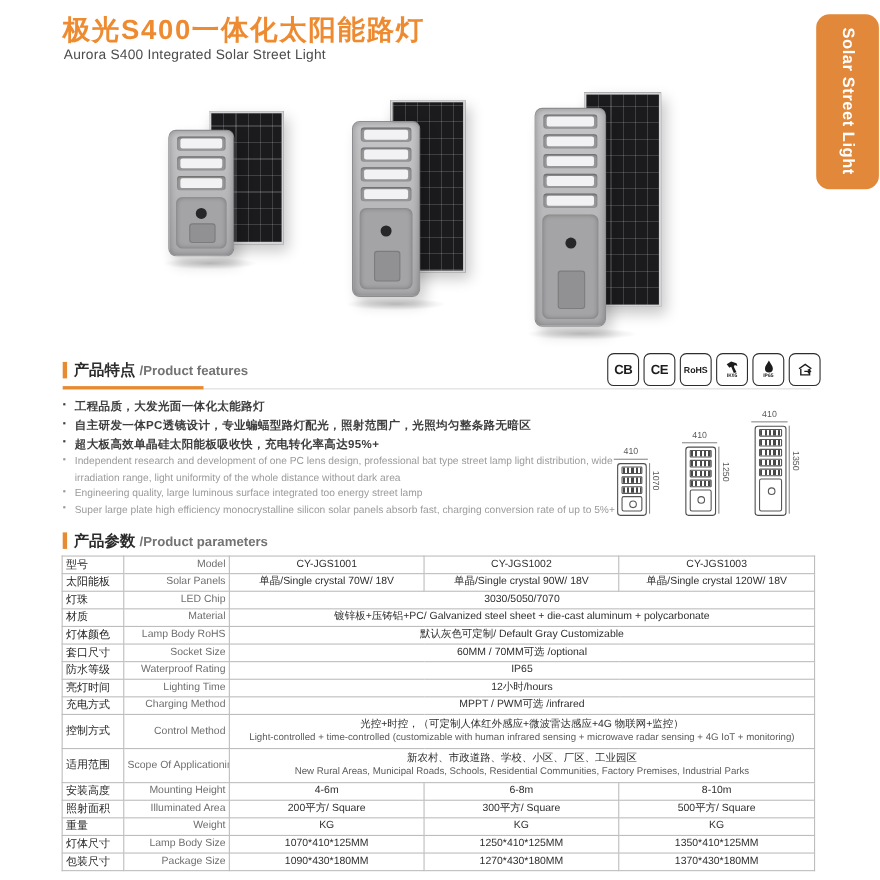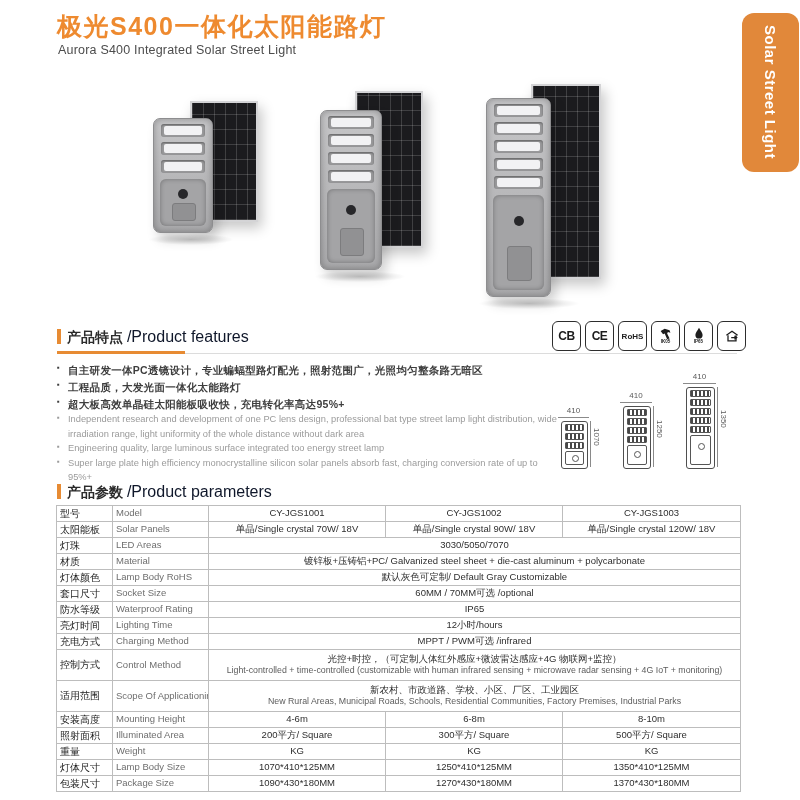--- a/index.html
+++ b/index.html
@@ -29,21 +29,21 @@
          box-shadow:inset 0 0 5px rgba(0,0,0,.3);}
   .sensor{position:absolute;left:50%;top:22%;width:10px;height:10px;margin-left:-5px;border-radius:50%;
           background:#27272a;}
   .bracket{position:absolute;left:50%;bottom:10%;width:46%;height:34%;margin-left:-23%;
            background:#919193;border:1px solid #7c7c7e;border-radius:3px;}
   .gshadow{background:radial-gradient(ellipse at center,rgba(0,0,0,.20),rgba(0,0,0,0) 70%);height:11px;}
 
   
   .sec-bar{width:4px;height:15px;background:#e78b33;}
   .sec-head{font-size:14px;font-weight:700;color:#2b2b2b;white-space:nowrap;}
-  .sec-head span{font-size:16px;font-weight:400;color:#0f172a;}
+  .sec-head span{font-size:12px;font-weight:700;color:#737373;}
   .div-gray{border-top:1px solid #dcdcdc;}
   .div-orange{height:3px;background:#e78b33;}
 
   
   .certs{display:flex;gap:4px;align-items:center;}
   .cert{width:27px;height:28px;border:1.6px solid #2d2d2d;border-radius:6px;background:#fff;
         display:flex;flex-direction:column;align-items:center;justify-content:center;color:#1d1d1d;}
   .cert .big{font-size:12px;font-weight:700;letter-spacing:-.5px;}
   .cert .med{font-size:8px;font-weight:700;}
   .cert .cap{font-size:4.5px;font-weight:700;line-height:1;}
@@ -65,21 +65,21 @@
           border-radius:50%;display:block;}
   .dim-num{font-size:8px;color:#5a5a5a;text-align:center;}
   .dim-v{writing-mode:vertical-rl;font-size:8px;color:#5a5a5a;}
   .dim-hline{border-top:1px solid #8a8a8a;height:0;}
   .dim-vline{border-left:1px solid #8a8a8a;width:0;}
 
   
   table.params{border-collapse:collapse;table-layout:fixed;width:684px;font-size:9.5px;}
   table.params td{border:1px solid #bdbdbd;height:15px;padding:0 3px;line-height:1.15;overflow:hidden;}
   td.cn{font-weight:400;color:#1e1e1e;font-size:10px;padding-left:5px;white-space:nowrap;}
-  td.en{color:#6e6e6e;padding-left:6px;white-space:nowrap;}
+  td.en{color:#6e6e6e;padding-left:6px;white-space:nowrap;text-align:right;}
   td.val{text-align:center;color:#2e2e2e;white-space:nowrap;}
   tr.tall td{height:30px;}
   td.val .l1{font-size:9.5px;color:#2e2e2e;}
   td.val .l2{font-size:8.8px;color:#5c5c5c;}
 </style>
 </head>
 <body>
 
 <div class="page">
 
@@ -184,26 +184,26 @@
         <path d="M5 9 L5 16 L15 16 L15 9" fill="none" stroke="#1d1d1d" stroke-width="1.6"></path>
         <path d="M9 12 L15 12 M13 10 L16 12 L13 14" fill="none" stroke="#1d1d1d" stroke-width="1.4"></path>
       </svg>
     </div>
   </div>
 
   <div class="abs div-gray" style="left:57px;top:353px;width:680px;"></div>
   <div class="abs div-orange" style="left:57px;top:351px;width:128px;"></div>
 
   <div class="abs bullets" style="left:57px;top:362px;">
+    <div class="b-cn">工程品质，大发光面一体化太能路灯</div>
     <div class="b-cn">自主研发一体PC透镜设计，专业蝙蝠型路灯配光，照射范围广，光照均匀整条路无暗区</div>
-    <div class="b-cn">工程品质，大发光面一体化太能路灯</div>
     <div class="b-cn">超大板高效单晶硅太阳能板吸收快，充电转化率高达95%+</div>
     <div class="b-en">Independent research and development of one PC lens design, professional bat type street lamp light distribution, wide irradiation range, light uniformity of the whole distance without dark area</div>
     <div class="b-en">Engineering quality, large luminous surface integrated too energy street lamp</div>
-    <div class="b-en">Super large plate high efficiency monocrystalline silicon solar panels absorb fast, charging conversion rate of up to 95%+</div>
+    <div class="b-en">Super large plate high efficiency monocrystalline silicon solar panels absorb fast, charging conversion rate of up to 5%+</div>
   </div>
 
   <div class="abs dim-num" style="left:561px;top:406px;width:25px;">410</div>
   <div class="abs dim-hline" style="left:558px;top:417px;width:31px;"></div>
   <div class="abs dlamp" style="left:561px;top:421px;width:25px;height:46px;">
     <div class="dstrip"></div>
       <div class="dstrip"></div>
       <div class="dstrip"></div>
     <div class="dlow">
         <i></i>
@@ -265,21 +265,21 @@
       </tr>
       <tr>
         <td class="cn">太阳能板</td>
         <td class="en">Solar Panels</td>
         <td class="val">单晶/Single crystal  70W/ 18V</td>
         <td class="val">单晶/Single crystal  90W/ 18V</td>
         <td class="val">单晶/Single crystal  120W/ 18V</td>
       </tr>
       <tr>
         <td class="cn">灯珠</td>
-        <td class="en">LED Areas</td>
+        <td class="en">LED Chip</td>
         <td class="val" colspan="3">3030/5050/7070</td>
       </tr>
       <tr>
         <td class="cn">材质</td>
         <td class="en">Material</td>
         <td class="val" colspan="3">镀锌板+压铸铝+PC/ Galvanized steel sheet + die-cast aluminum + polycarbonate</td>
       </tr>
       <tr>
         <td class="cn">灯体颜色</td>
         <td class="en">Lamp Body RoHS</td>

